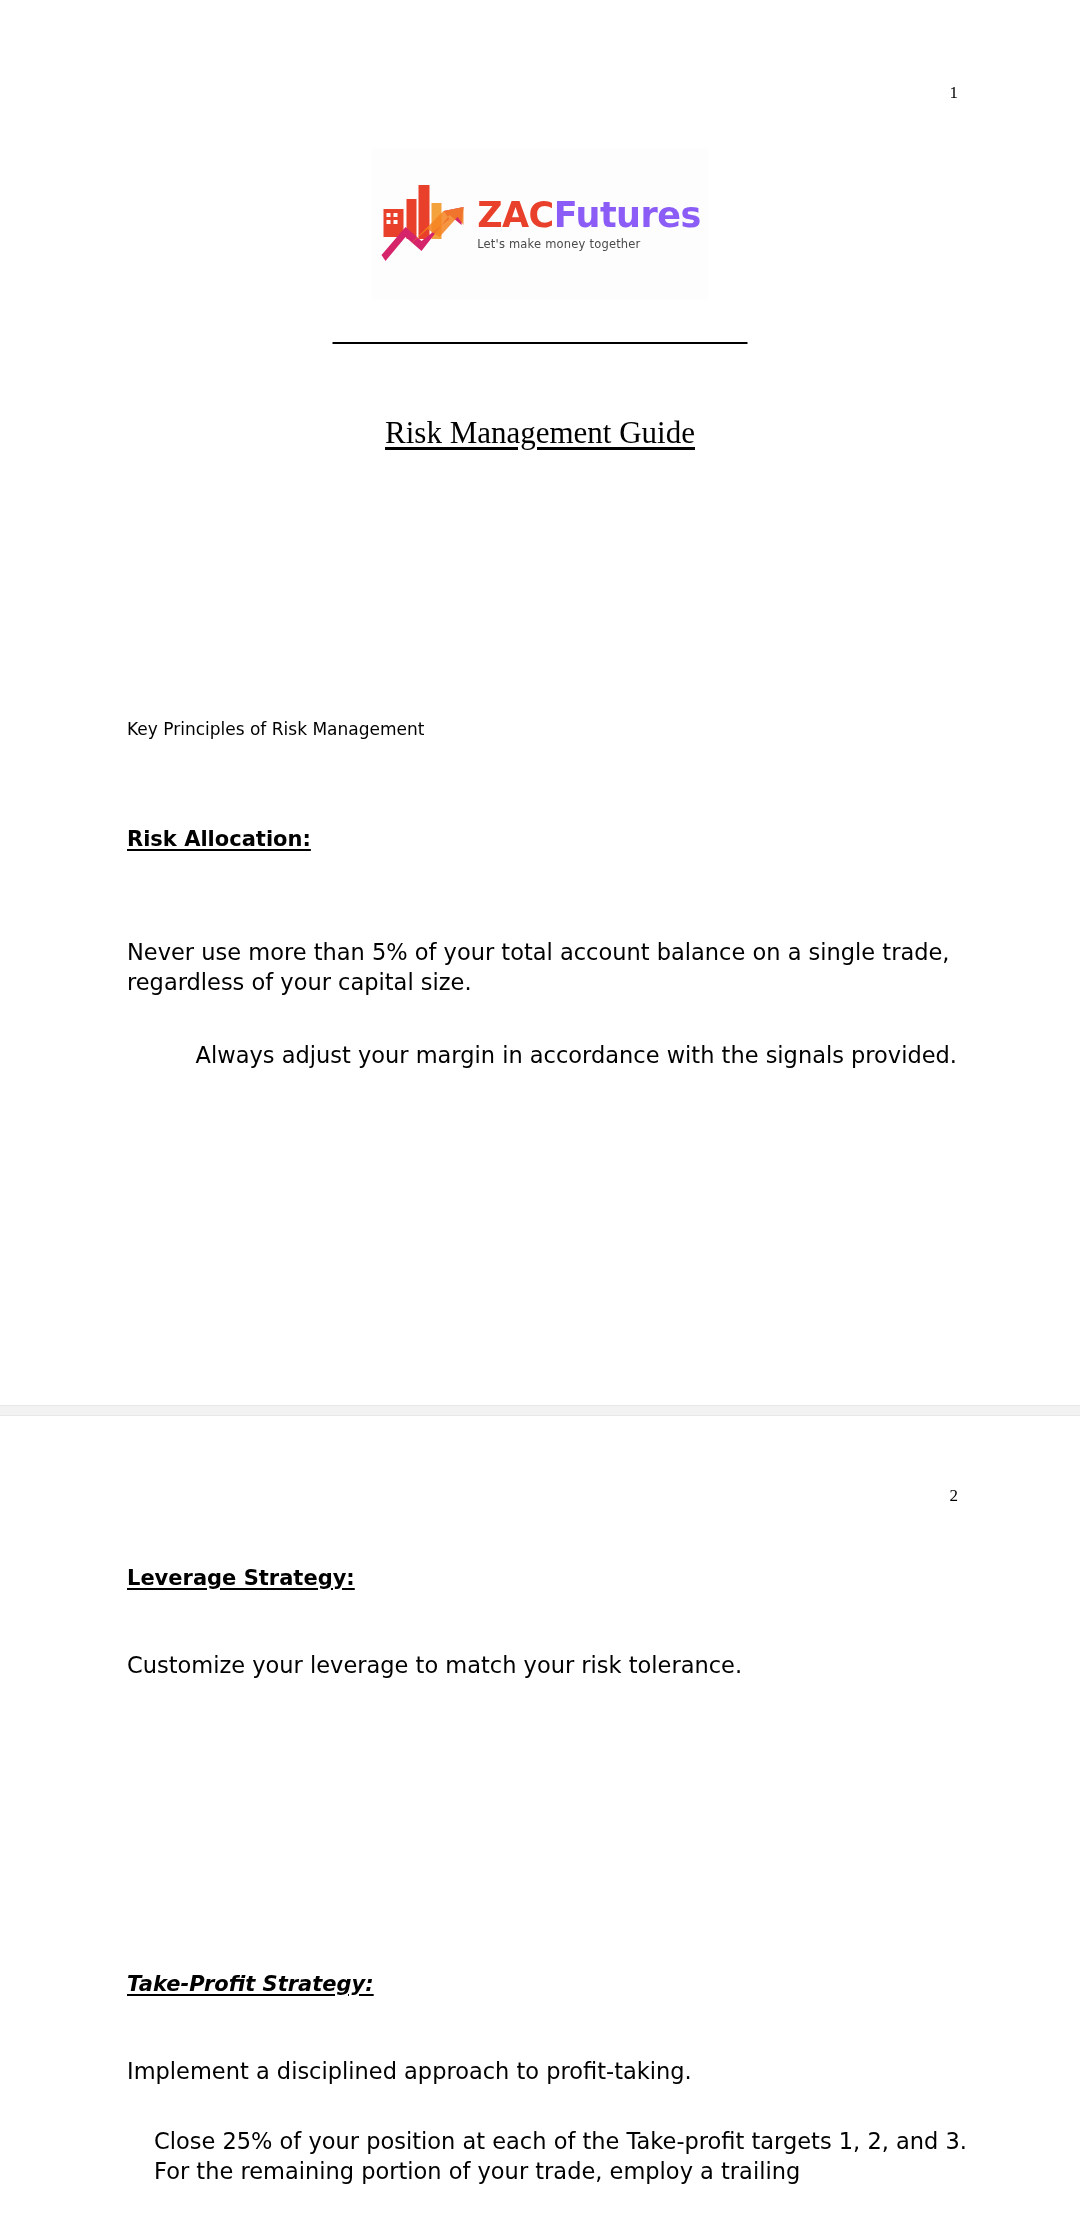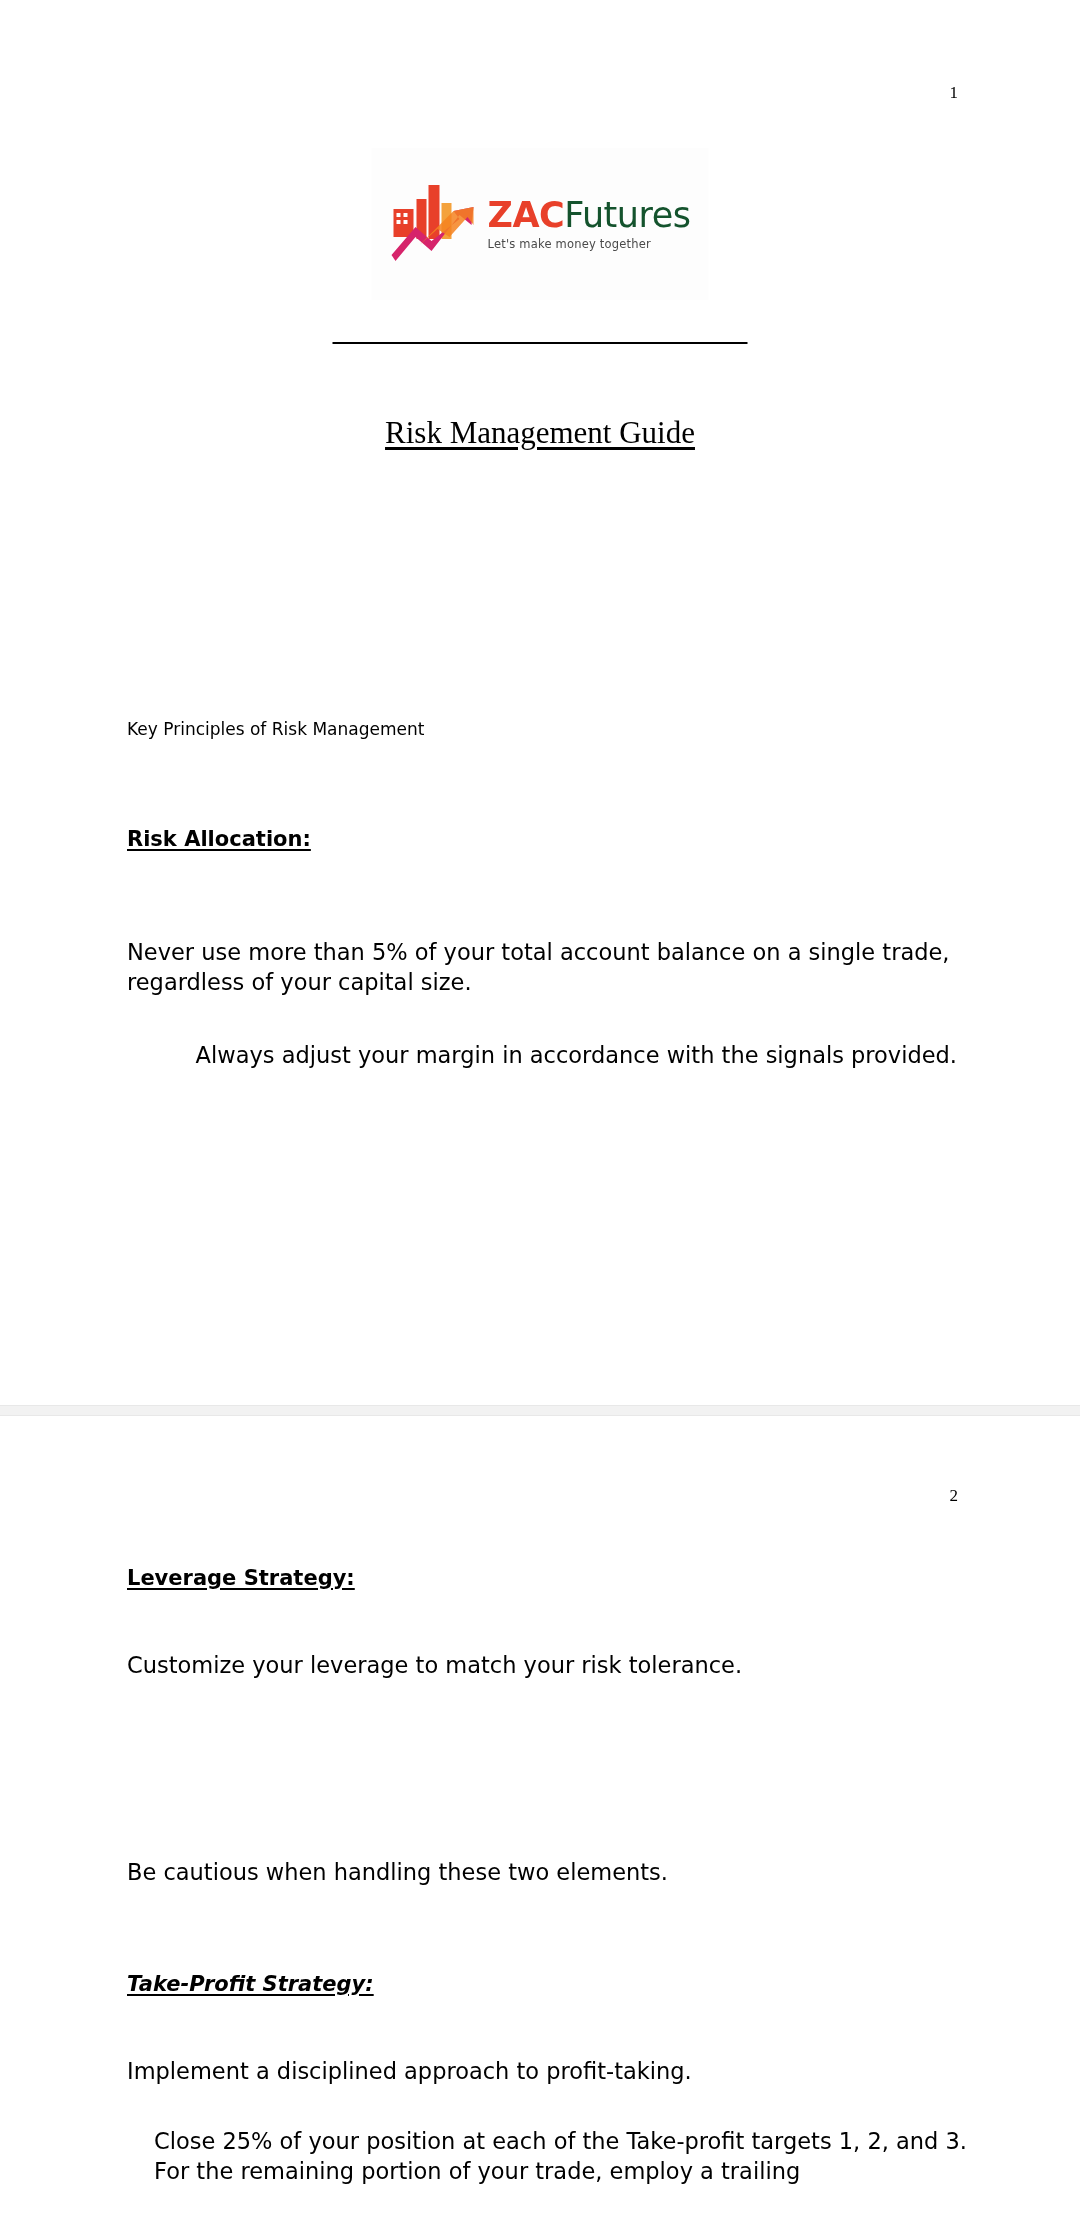--- a/index.html
+++ b/index.html
@@ -77,22 +77,22 @@
     font-family: "DejaVu Sans", sans-serif;
     font-size: 35px;
     letter-spacing: -0.5px;
     white-space: nowrap;
   }
   .logo-title .zac {
     color: #e8402a;
     font-weight: 700;
   }
   .logo-title .futures {
-    color: #14532d;
-    font-weight: 400;
+    color: #8b5cf6;
+    font-weight: 700;
   }
   .logo-tag {
     font-family: "DejaVu Sans", sans-serif;
     font-size: 11.5px;
     color: #4a4a4a;
     margin-top: 6px;
     letter-spacing: 0.2px;
     white-space: nowrap;
   }
 
@@ -218,21 +218,20 @@
 
   <div class="page page-2">
 
     <div class="page-number pn-2">2</div>
 
     <div class="sub-head p2-leverage">Leverage Strategy:</div>
 
     <div class="body-text p2-para-1">Customize your leverage to match your risk tolerance.</div>
 
 
-    <div class="body-text p2-para-3">Be cautious when handling these two elements.</div>
 
     <div class="sub-head italic p2-take-profit">Take-Profit Strategy:</div>
 
     <div class="body-text p2-para-4">Implement a disciplined approach to profit-taking.</div>
 
     <div class="body-text p2-para-5">Close 25% of your position at each of the Take-profit targets 1, 2, and 3. For the remaining portion of your trade, employ a trailing</div>
   </div>
 
 </div>
 

